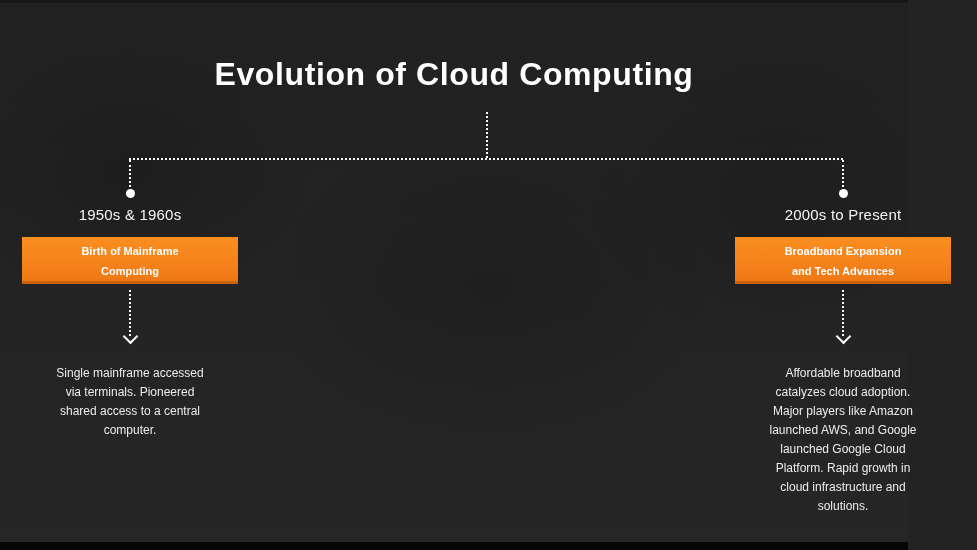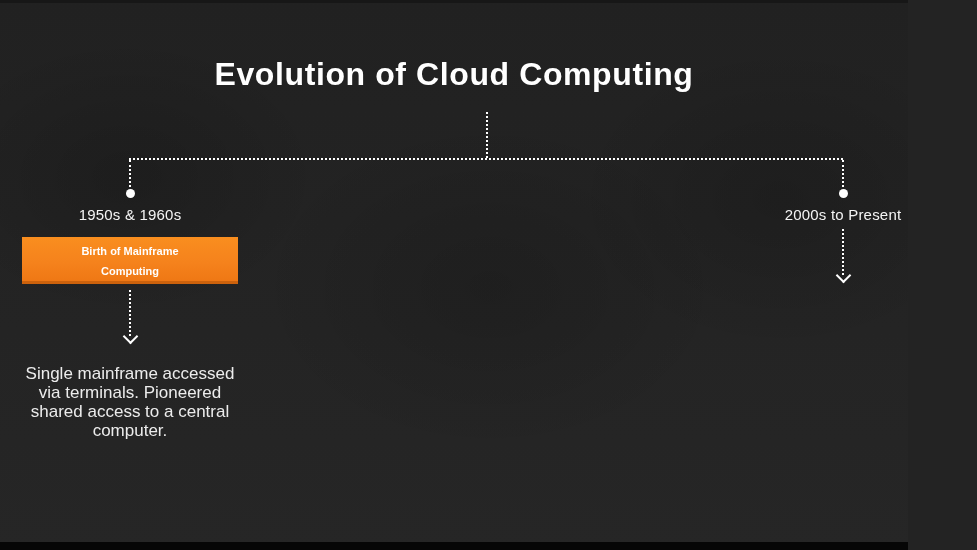--- a/index.html
+++ b/index.html
@@ -85,21 +85,21 @@
   }
   .arrow-head {
     width: 9px; height: 9px;
     border-left: 2px solid #ffffff;
     border-bottom: 2px solid #ffffff;
     transform: rotate(-45deg);
     margin-top: -5px;
   }
   .desc {
     margin-top: 22px;
-    font-size: 17px; line-height: 19px;
+    font-size: 12px; line-height: 19px;
     color: #ececec; text-align: center;
     white-space: pre-line;
   }
 </style>
 </head>
 <body>
 
 <div class="canvas">
   <div class="top-shade"></div>
 
@@ -125,20 +125,32 @@
 shared access to a central
 computer.</div>
   </div>
 
 
 
   <div class="col col-4">
     <div class="drop"></div>
     <div class="dot"></div>
     <div class="era">2000s to Present</div>
+    <div class="box">
+      <span class="box-label">Broadband Expansion
+and Tech Advances</span>
+    </div>
     <div class="arrow">
       <div class="arrow-line"></div>
       <div class="arrow-head"></div>
     </div>
+    <div class="desc">Affordable broadband
+catalyzes cloud adoption.
+Major players like Amazon
+launched AWS, and Google
+launched Google Cloud
+Platform. Rapid growth in
+cloud infrastructure and
+solutions.</div>
   </div>
 
   <div class="bottom-bar"></div>
 </div>
 
 </body></html>

